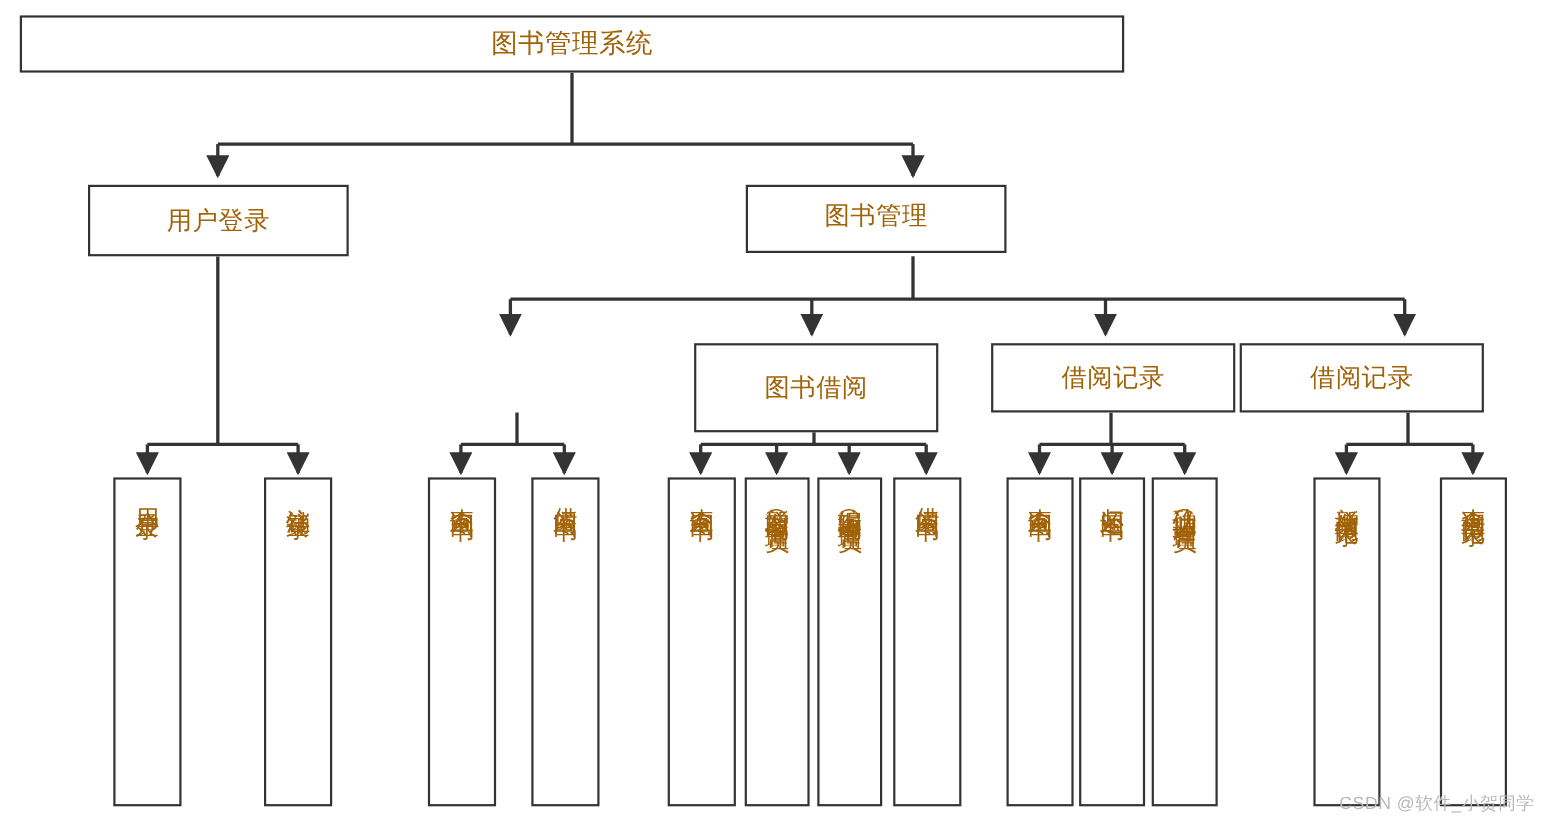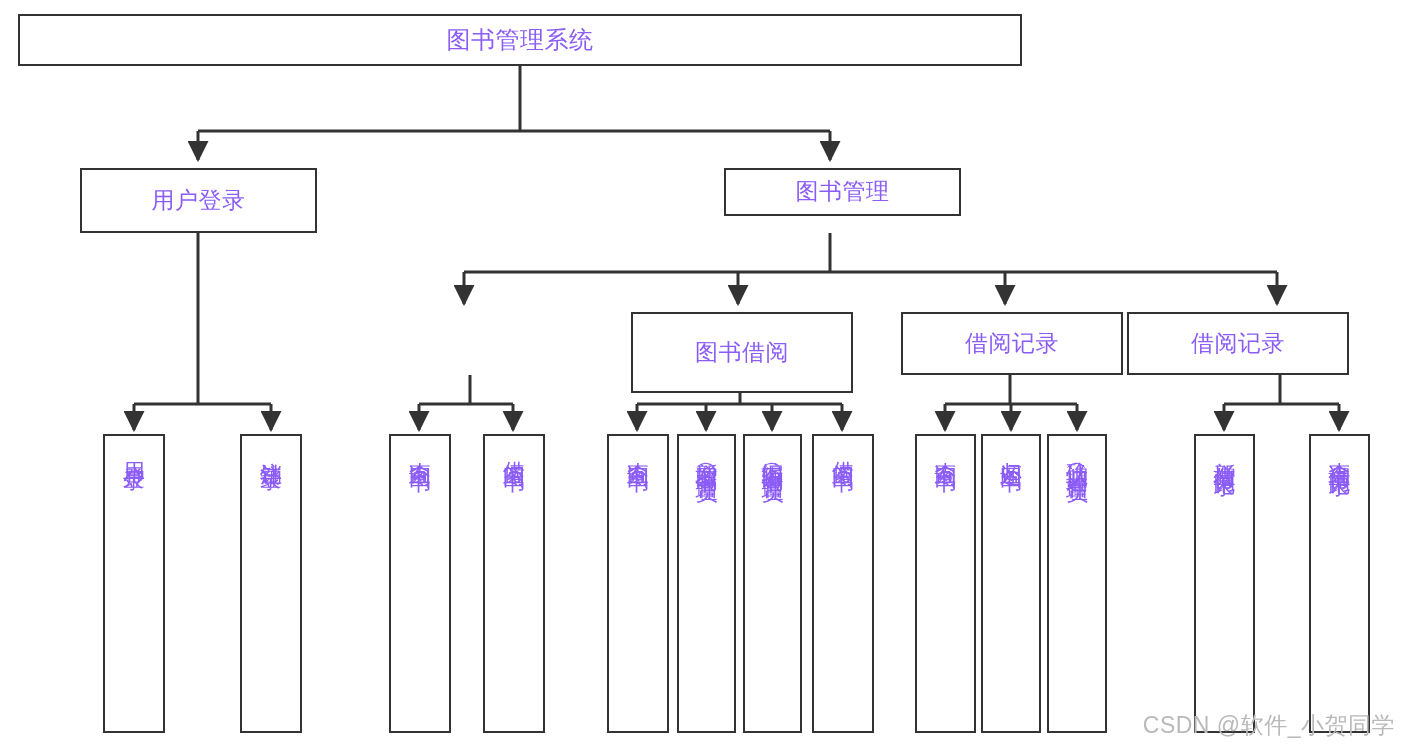--- a/index.html
+++ b/index.html
@@ -25,21 +25,21 @@
     pointer-events: none;
   }
   .node {
     position: absolute;
     box-sizing: border-box;
     border: 2.5px solid #333333;
     background: #ffffff;
     display: flex;
     align-items: center;
     justify-content: center;
-    color: #8b5cf6;
+    color: #a16207;
   }
   .node .lbl {
     display: block;
     text-align: center;
     line-height: 1.18;
     white-space: nowrap;
   }
   
   .node.horiz .lbl {
     font-size: 23px;
@@ -58,21 +58,21 @@
     writing-mode: vertical-rl;
     text-orientation: upright;
     font-size: 22px;
     letter-spacing: 3px;
     line-height: 1;
   }
   .watermark {
     position: absolute;
     right: 10px;
     bottom: 6px;
-    font-size: 23px;
+    font-size: 16px;
     color: #b9b9b9;
     font-family: "Liberation Sans", "DejaVu Sans", sans-serif;
     white-space: nowrap;
     letter-spacing: 0.5px;
   }
 </style>
 </head>
 <body>
 
 <div id="canvas">
@@ -128,21 +128,21 @@
   </svg>
 
   <div class="node horiz root" style="left:18px; top:14px; width:1004px; height:52px;">
     <span class="lbl">图书管理系统</span>
   </div>
 
   <div class="node horiz" style="left:80px; top:168px; width:237px; height:65px;">
     <span class="lbl">用户登录</span>
   </div>
 
-  <div class="node horiz" style="left:724px; top:168px; width:237px; height:48px;">
+  <div class="node horiz" style="left:678px; top:168px; width:237px; height:62px;font-family:Liberation Mono, monospace;">
     <span class="lbl">图书管理</span>
   </div>
 
 
   <div class="node horiz" style="left:631px; top:312px; width:222px; height:81px;">
     <span class="lbl">图书借阅</span>
   </div>
 
   <div class="node horiz" style="left:901px; top:312px; width:222px; height:63px;">
     <span class="lbl">借阅记录</span>

